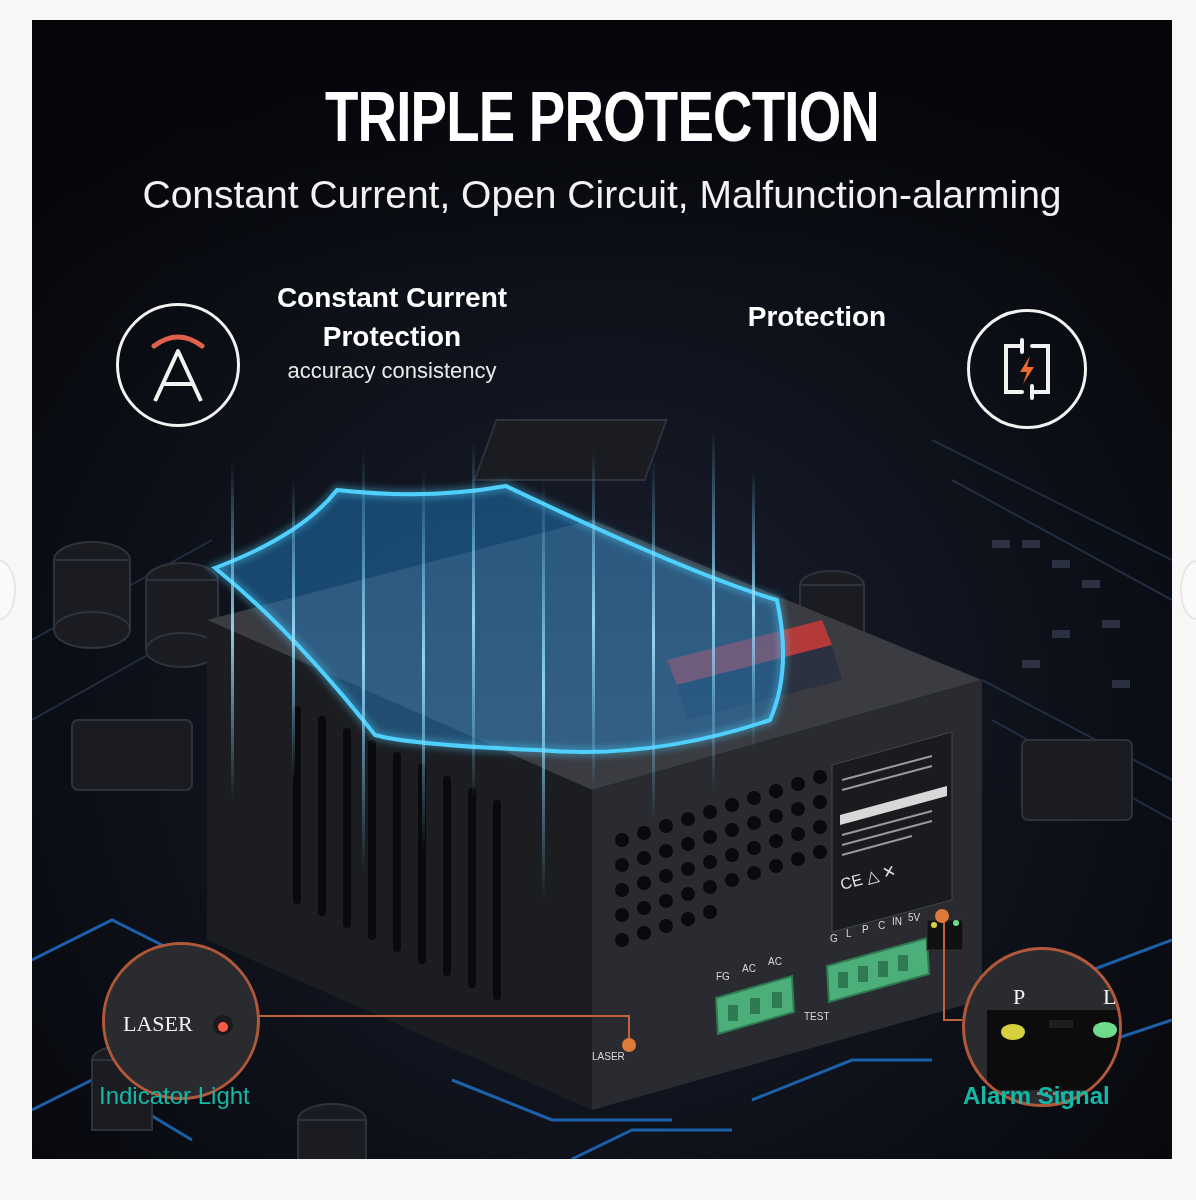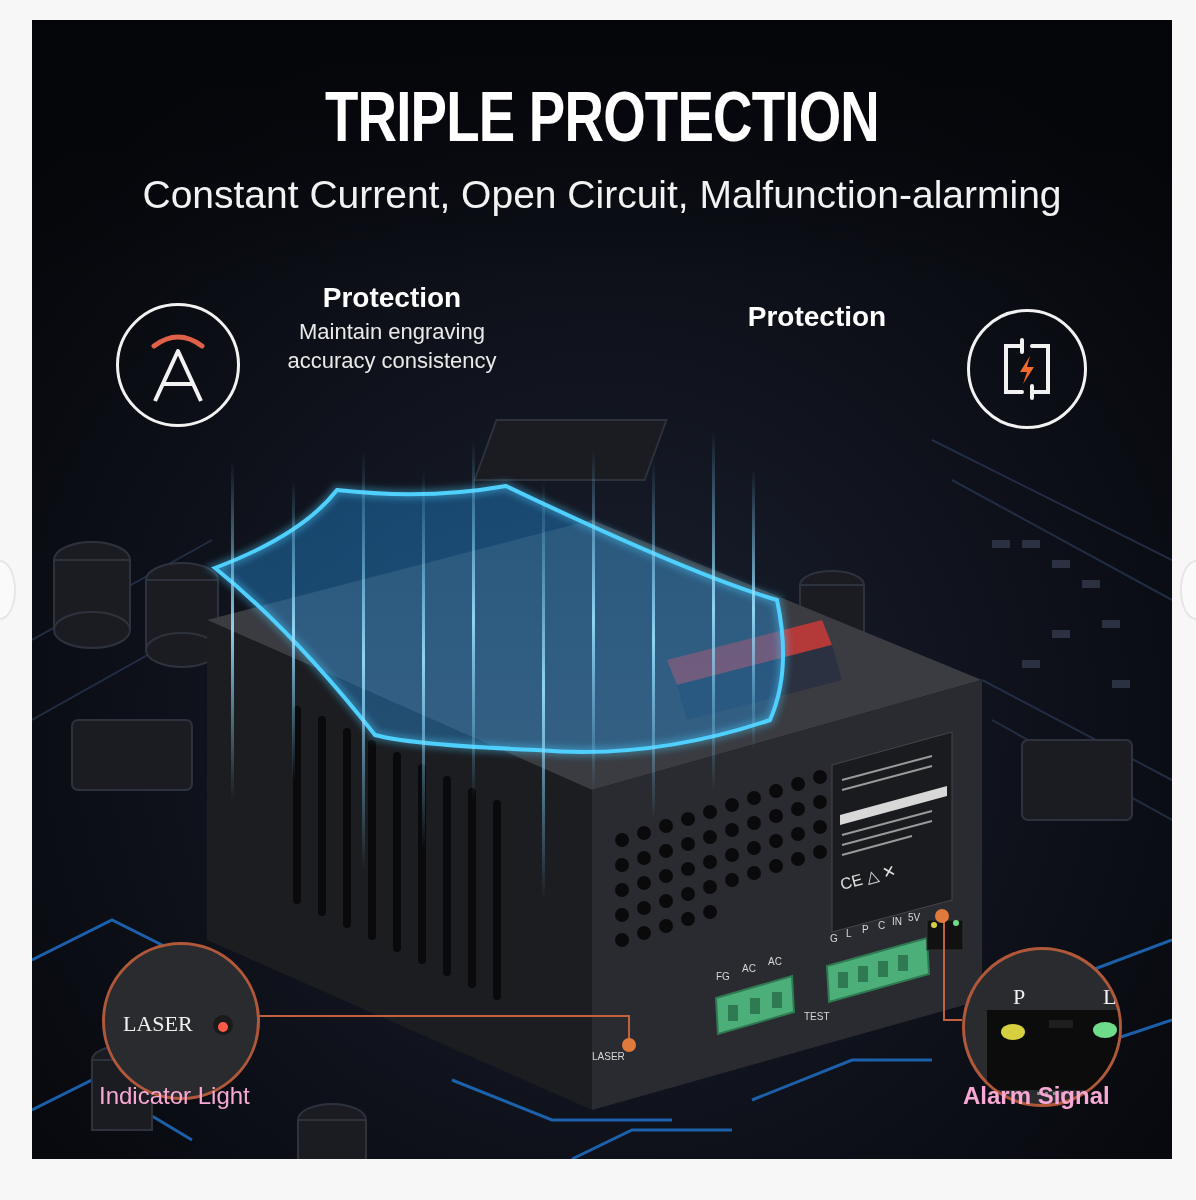--- a/index.html
+++ b/index.html
@@ -15,21 +15,21 @@
   .feature .h{font-weight:700;font-size:28px;line-height:39px;}
   .feature .d{font-size:22px;line-height:29px;color:#eaeaea;}
   .f1{left:210px;top:258px;width:300px;}
   .f2{left:630px;top:277px;width:310px;}
   .icon-circle{position:absolute;border:3px solid #f2f2f2;border-radius:50%;}
   .ic-a{left:84px;top:283px;width:118px;height:118px;}
   .ic-b{left:935px;top:289px;width:114px;height:114px;}
   .callout{position:absolute;border:3px solid #b0583a;border-radius:50%;background:#2a2b2e;overflow:hidden;}
   .co-laser{left:70px;top:922px;width:152px;height:152px;}
   .co-alarm{left:930px;top:927px;width:154px;height:154px;}
-  .label{position:absolute;color:#f9a8d4;font-size:24px;}
+  .label{position:absolute;color:#14b8a6;font-size:24px;}
   .lbl-ind{left:67px;top:1062px;}
   .lbl-alarm{left:931px;top:1062px;font-weight:bold;}
 </style>
 </head>
 <body>
 
 <div class="carousel-arrow left"></div>
 <div class="carousel-arrow right"></div>
 
 <div class="banner">
@@ -253,22 +253,22 @@
   <div class="title">TRIPLE PROTECTION</div>
   <div class="subtitle">Constant Current, Open Circuit, Malfunction-alarming</div>
 
   <div class="icon-circle ic-a">
     <svg width="118" height="118" viewBox="0 0 118 118">
       <path d="M35 40 Q59 22 83 40" stroke="#e0614a" stroke-width="5" fill="none" stroke-linecap="round"></path>
       <path d="M36 95 L59 45 L82 95 M44 78 L74 78" stroke="#f2f2f2" stroke-width="4" fill="none" stroke-linejoin="round"></path>
     </svg>
   </div>
   <div class="feature f1">
+    <div class="h">Constant Current</div>
     <div class="h">Protection</div>
-    <div class="d">Maintain engraving</div>
     <div class="d">accuracy consistency</div>
   </div>
 
   <div class="feature f2">
     <div class="h">Protection</div>
   </div>
   <div class="icon-circle ic-b">
     <svg width="114" height="114" viewBox="0 0 114 114">
       <g stroke="#f2f2f2" stroke-width="4" fill="none" stroke-linecap="round">
         <path d="M52 34 L36 34 L36 80 L52 80"></path>

